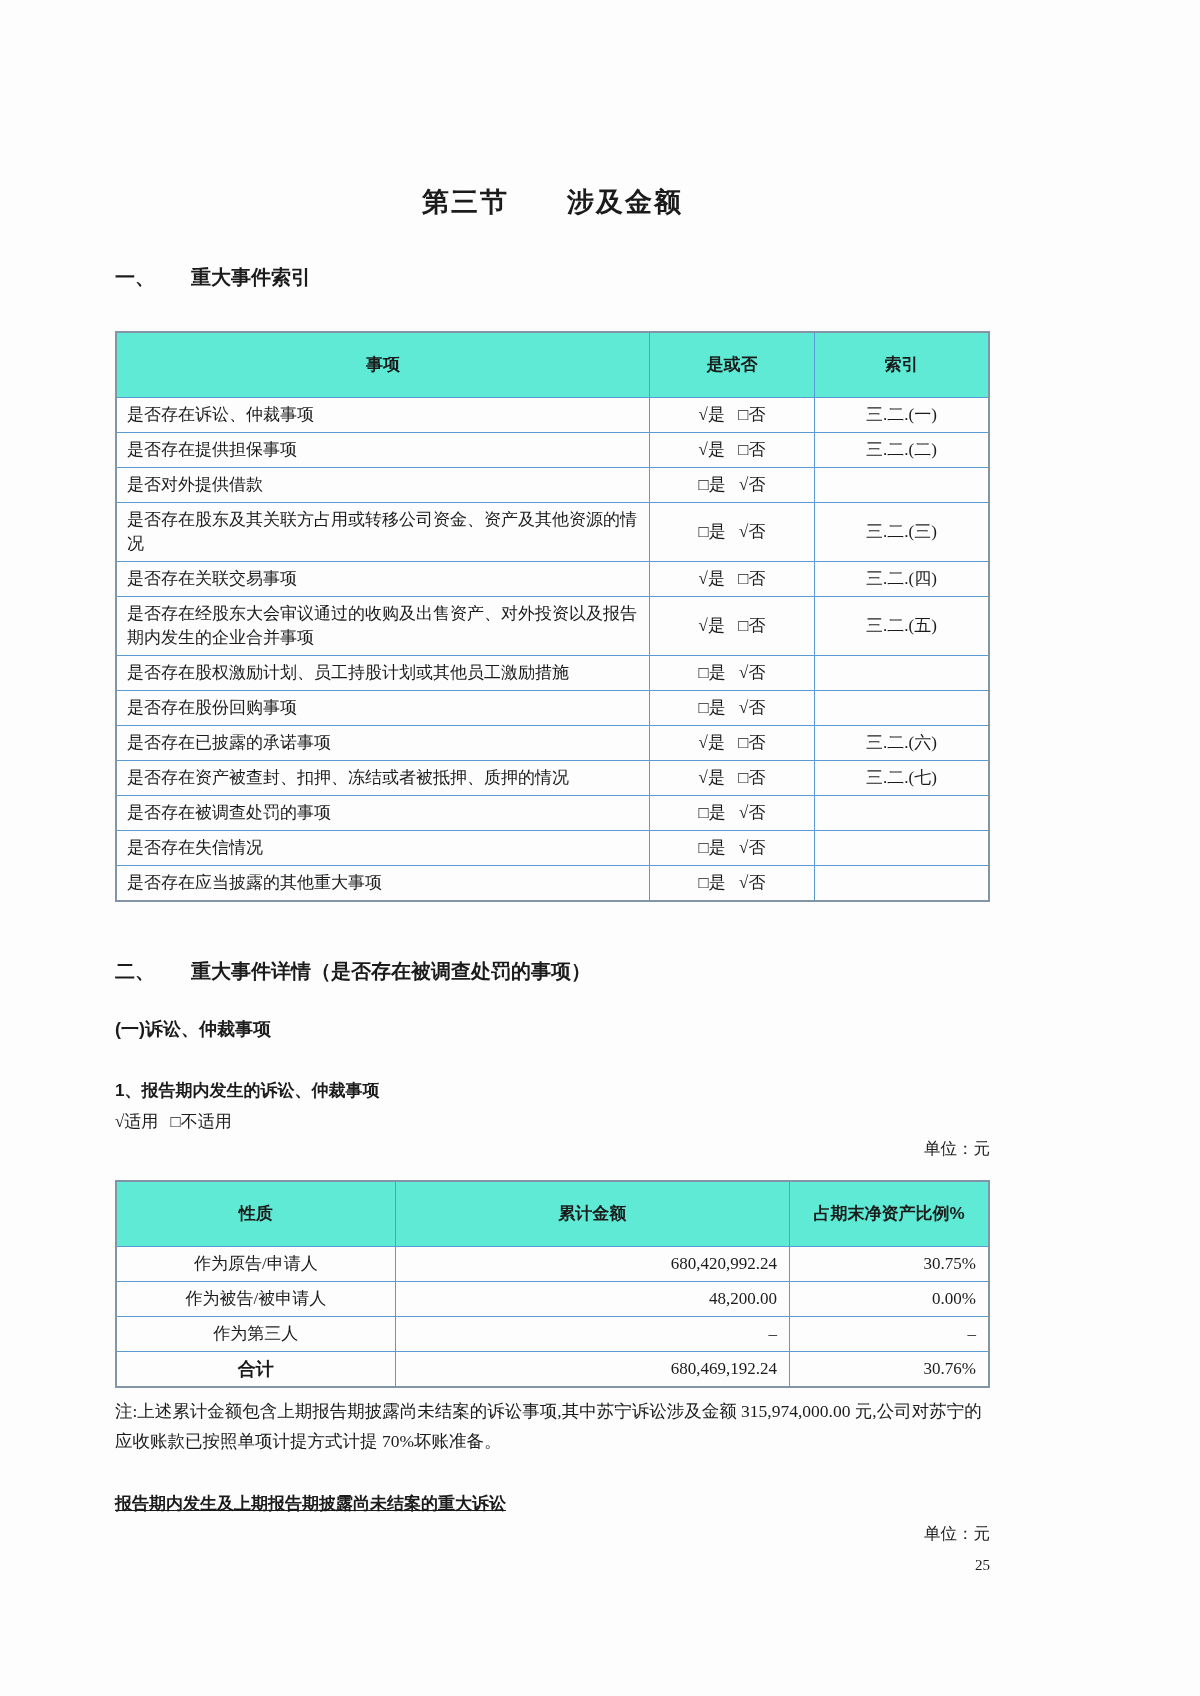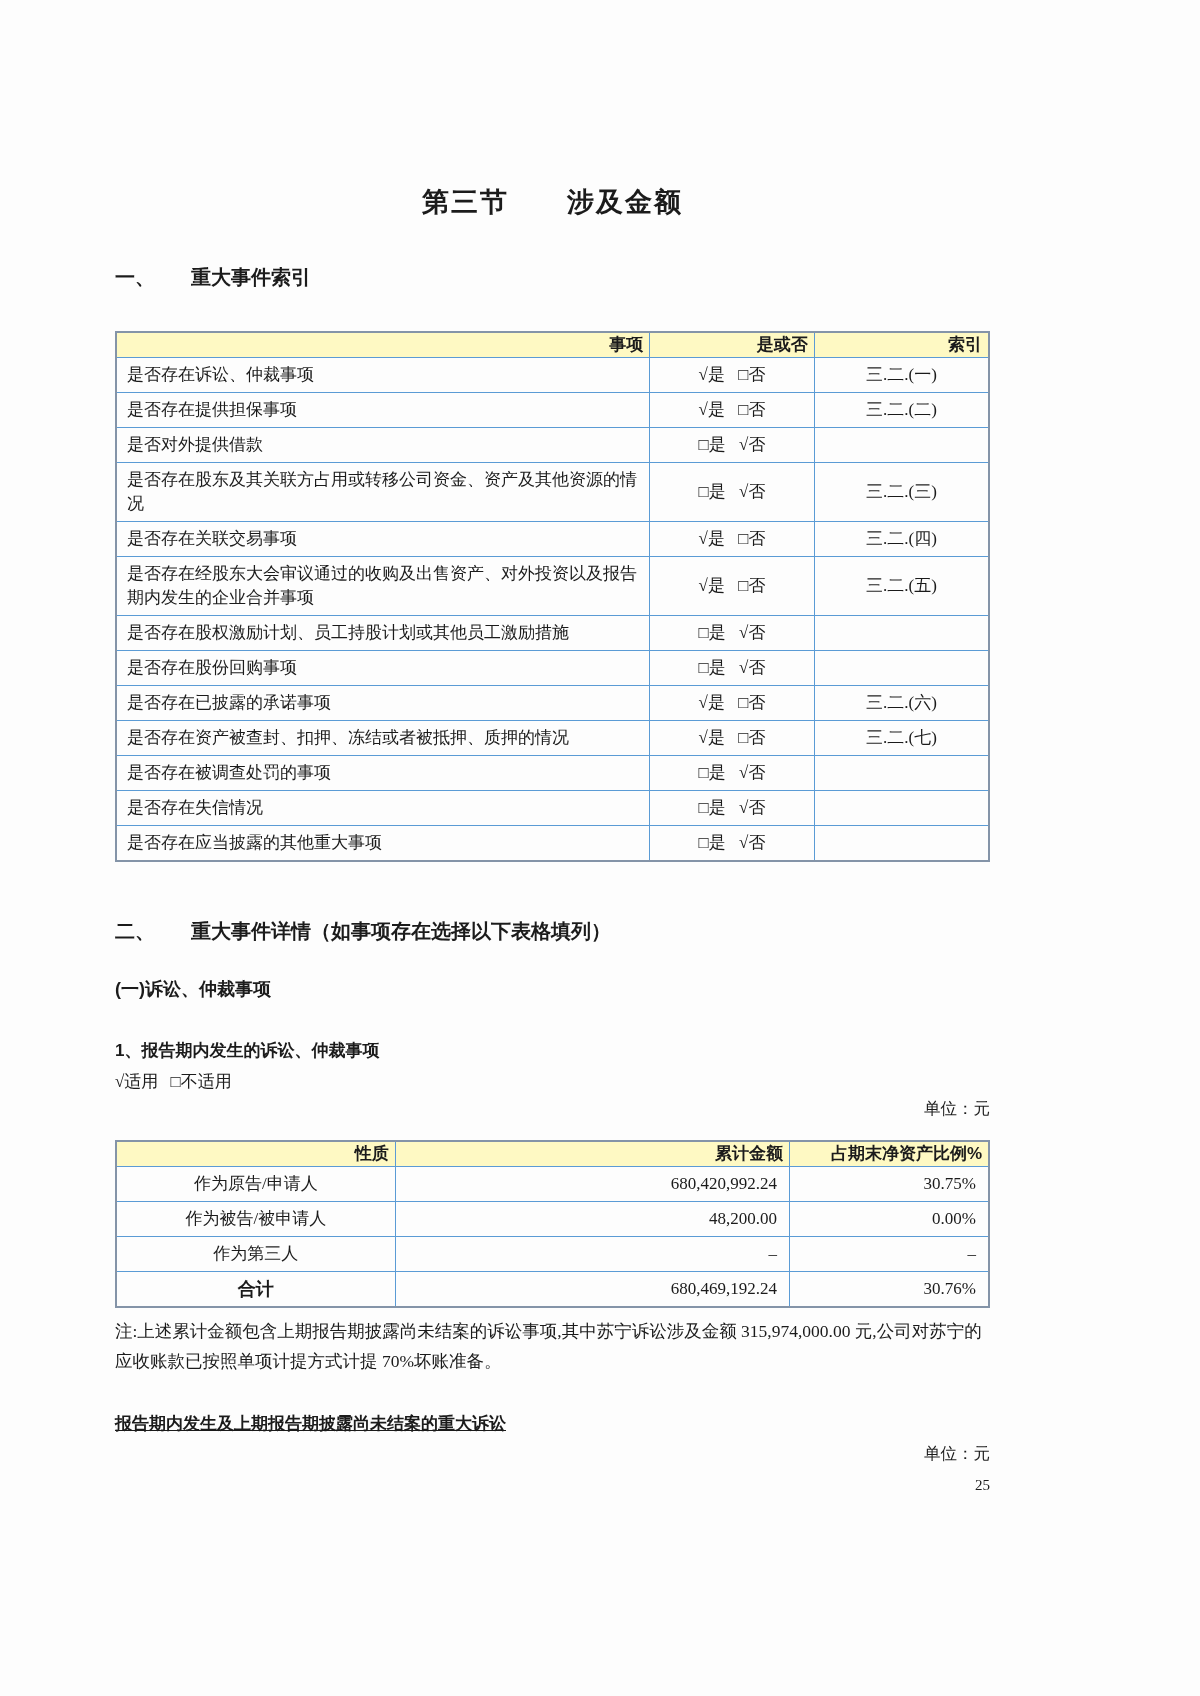--- a/index.html
+++ b/index.html
@@ -29,25 +29,25 @@
     font-weight:bold;
     font-family:"Liberation Sans", sans-serif;
   }
   .sec-heading .num { width:76px; flex:0 0 auto; }
 
   
   table.blue { width:100%; border-collapse:collapse; font-size:17px; }
   table.blue { border:2px solid #8494a8; }
   table.blue th, table.blue td { border:1px solid #5b9bd5; }
   table.blue th {
-    background:#fef9c3;
-    font-weight:bold;
-    font-family:"Liberation Sans", sans-serif;
-    text-align:right;
-    padding:0 6px;
+    background:#5eead4;
+    font-weight:bold;
+    font-family:"Liberation Sans", sans-serif;
+    text-align:center;
+    padding:20px 6px;
     line-height:24px;
   }
   table.index-table { margin-top:40px; }
   table.index-table td { padding:5px 10px; line-height:24px; }
   td.cell-item   { text-align:left; }
   td.cell-answer { text-align:center; word-spacing:9px; }
   td.cell-index  { text-align:center; }
 
   .subhead-1 {
     margin-top:32px;
@@ -187,21 +187,21 @@
     <tr>
       <td class="cell-item">是否存在应当披露的其他重大事项</td>
       <td class="cell-answer">□是 √否</td>
       <td class="cell-index"></td>
     </tr>
   </tbody>
     </table>
 
   <div class="sec-heading" style="margin-top:56px;">
     <span class="num">二、</span>
-    <span>重大事件详情（如事项存在选择以下表格填列）</span>
+    <span>重大事件详情（是否存在被调查处罚的事项）</span>
   </div>
 
   <div class="subhead-1">(一)诉讼、仲裁事项</div>
 
   <div class="subhead-2">1、报告期内发生的诉讼、仲裁事项</div>
   <div class="applicable">√适用 □不适用</div>
   <div class="unit-label">单位：元</div>
 
   <table class="blue amount-table">
     <colgroup>

